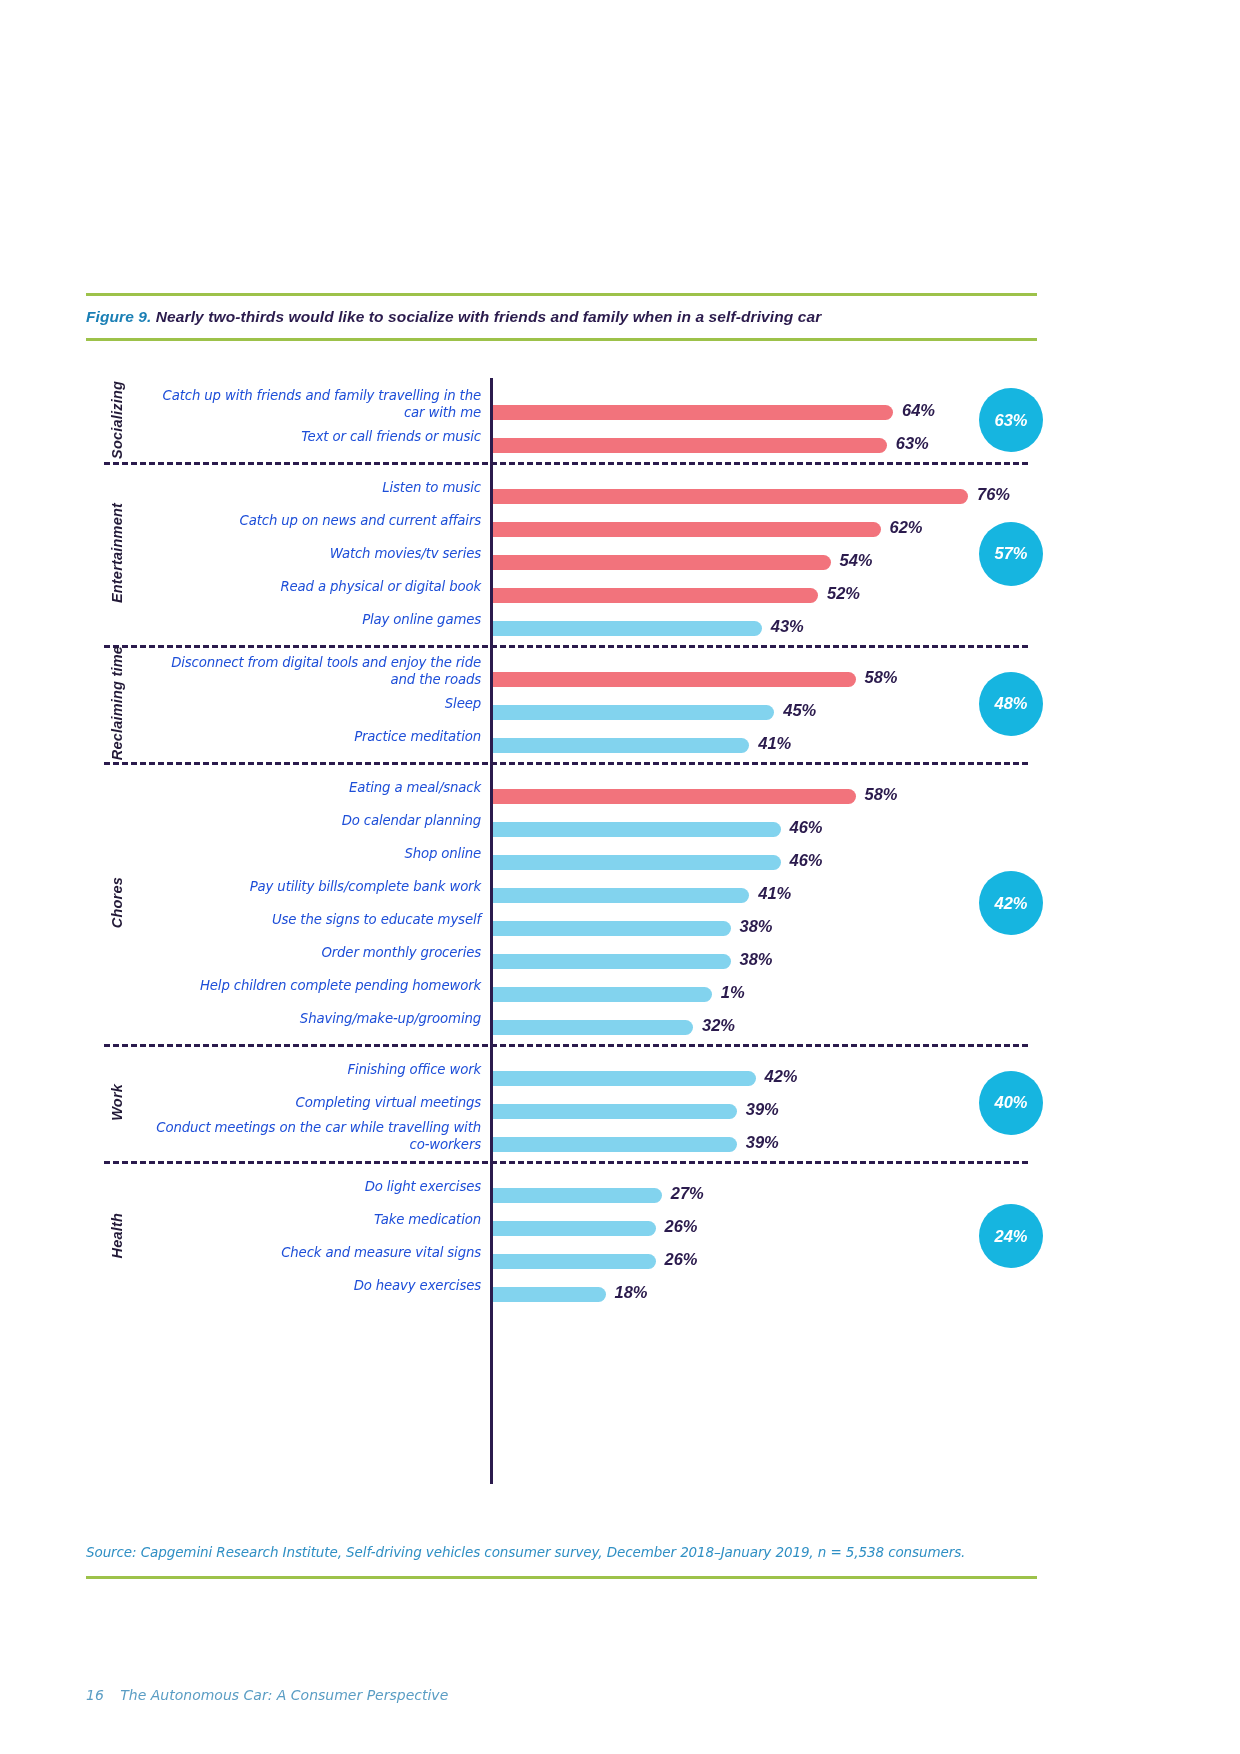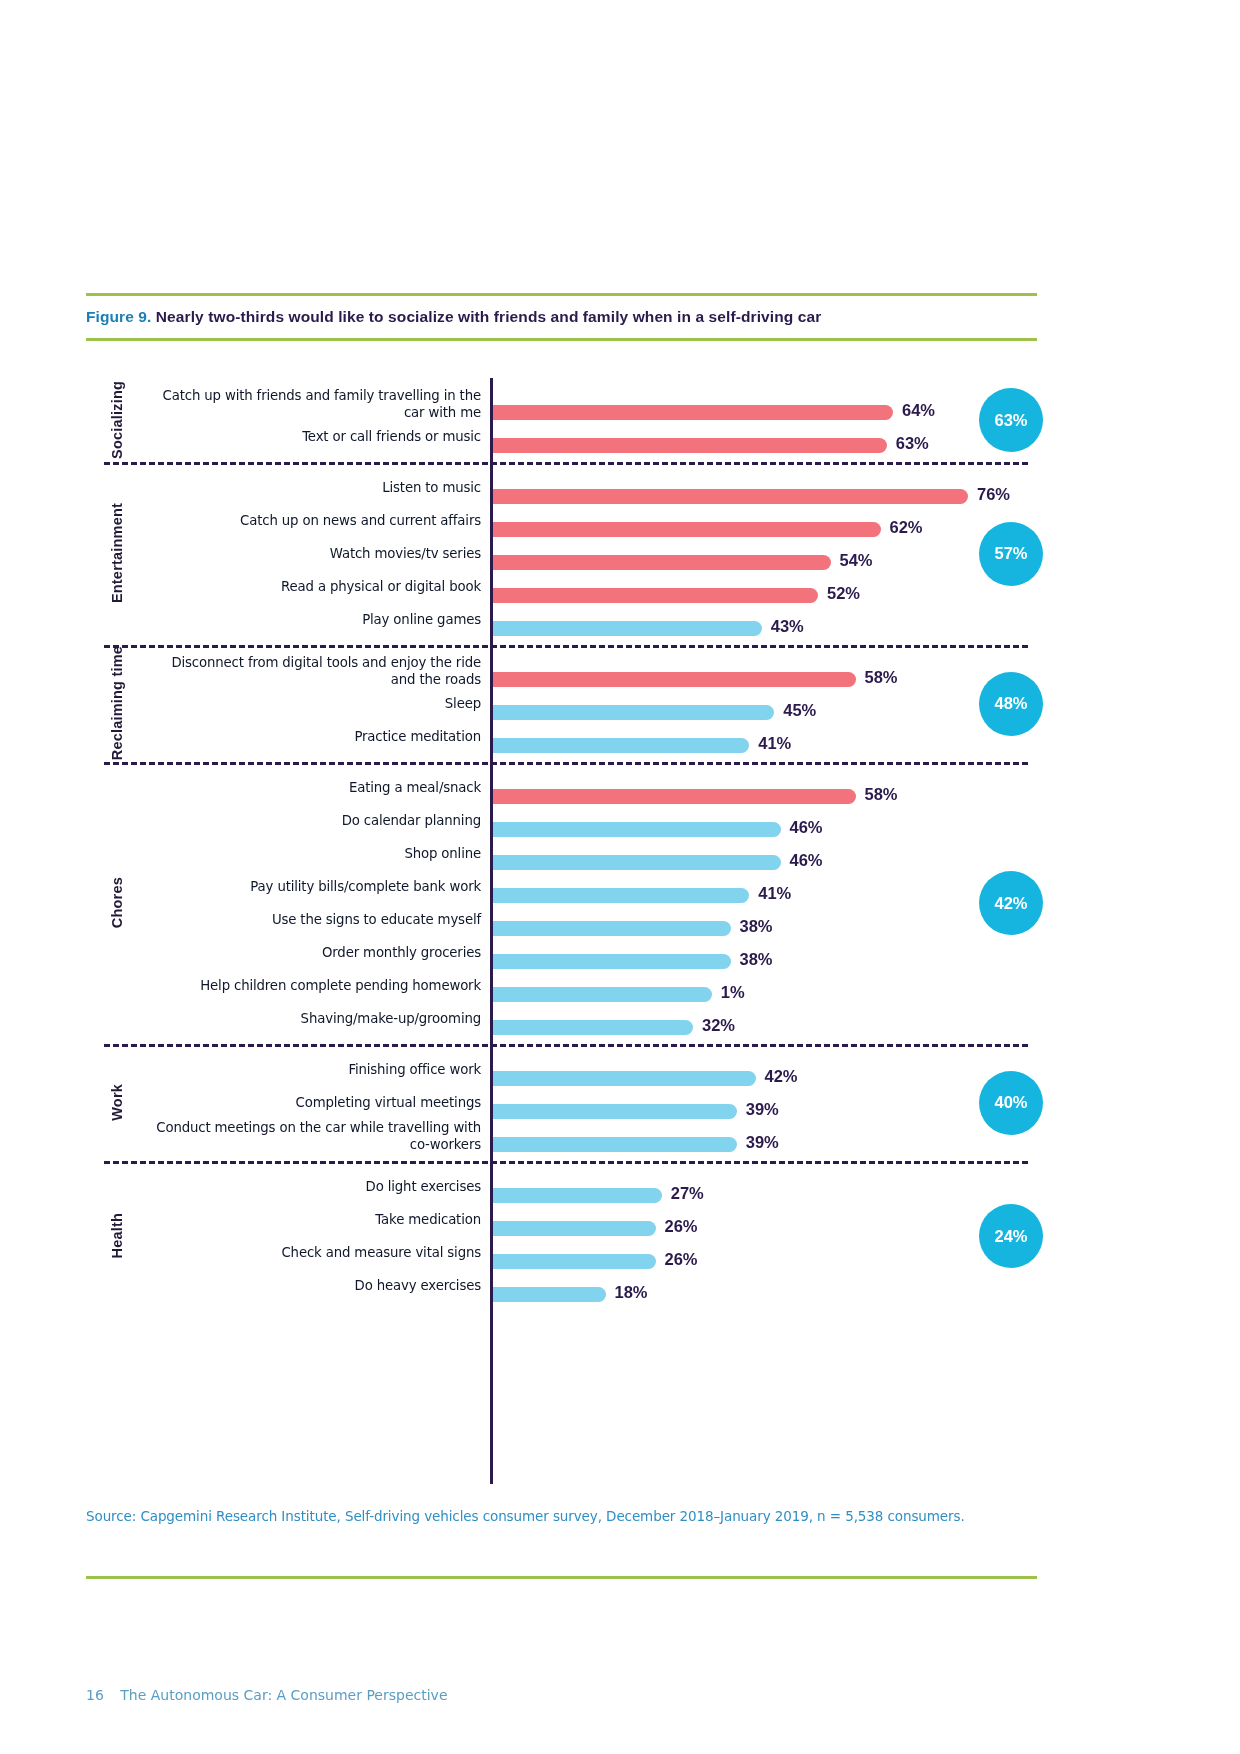--- a/index.html
+++ b/index.html
@@ -14,20 +14,21 @@
     color: #2b1b4d;
     position: relative;
     overflow: hidden;
   }
 
   .page {
     position: absolute;
     left: 0; top: 0;
     width: 1109px;
     height: 1754px;
+    font-style: italic;
   }
 
   
   .fig-rule {
     position: absolute;
     left: 86px;
     width: 951px;
     height: 3px;
     background: #9dc24a;
   }
@@ -120,21 +121,21 @@
     align-items: center;
   }
 
   .row-label {
     position: absolute;
     left: 60px;
     width: 335px;
     text-align: right;
     font-size: 13.3px;
     line-height: 17px;
-    color: #0f172a;
+    color: #1d4ed8;
     font-family: "DejaVu Sans", sans-serif;
     letter-spacing: -0.15px;
   }
 
   .bar-wrap {
     position: absolute;
     left: 407px;
     height: 33px;
     display: flex;
     align-items: flex-end;
@@ -170,21 +171,21 @@
     align-items: center;
     justify-content: center;
     top: 50%;
     margin-top: -32px;
   }
 
   
   .source {
     position: absolute;
     left: 86px;
-    top: 1508px;
+    top: 1544px;
     font-size: 13.5px;
     color: #2f8fc4;
     font-family: "DejaVu Sans", sans-serif;
     letter-spacing: -0.1px;
     white-space: nowrap;
   }
   .source-rule {
     position: absolute;
     left: 86px;
     top: 1576px;

